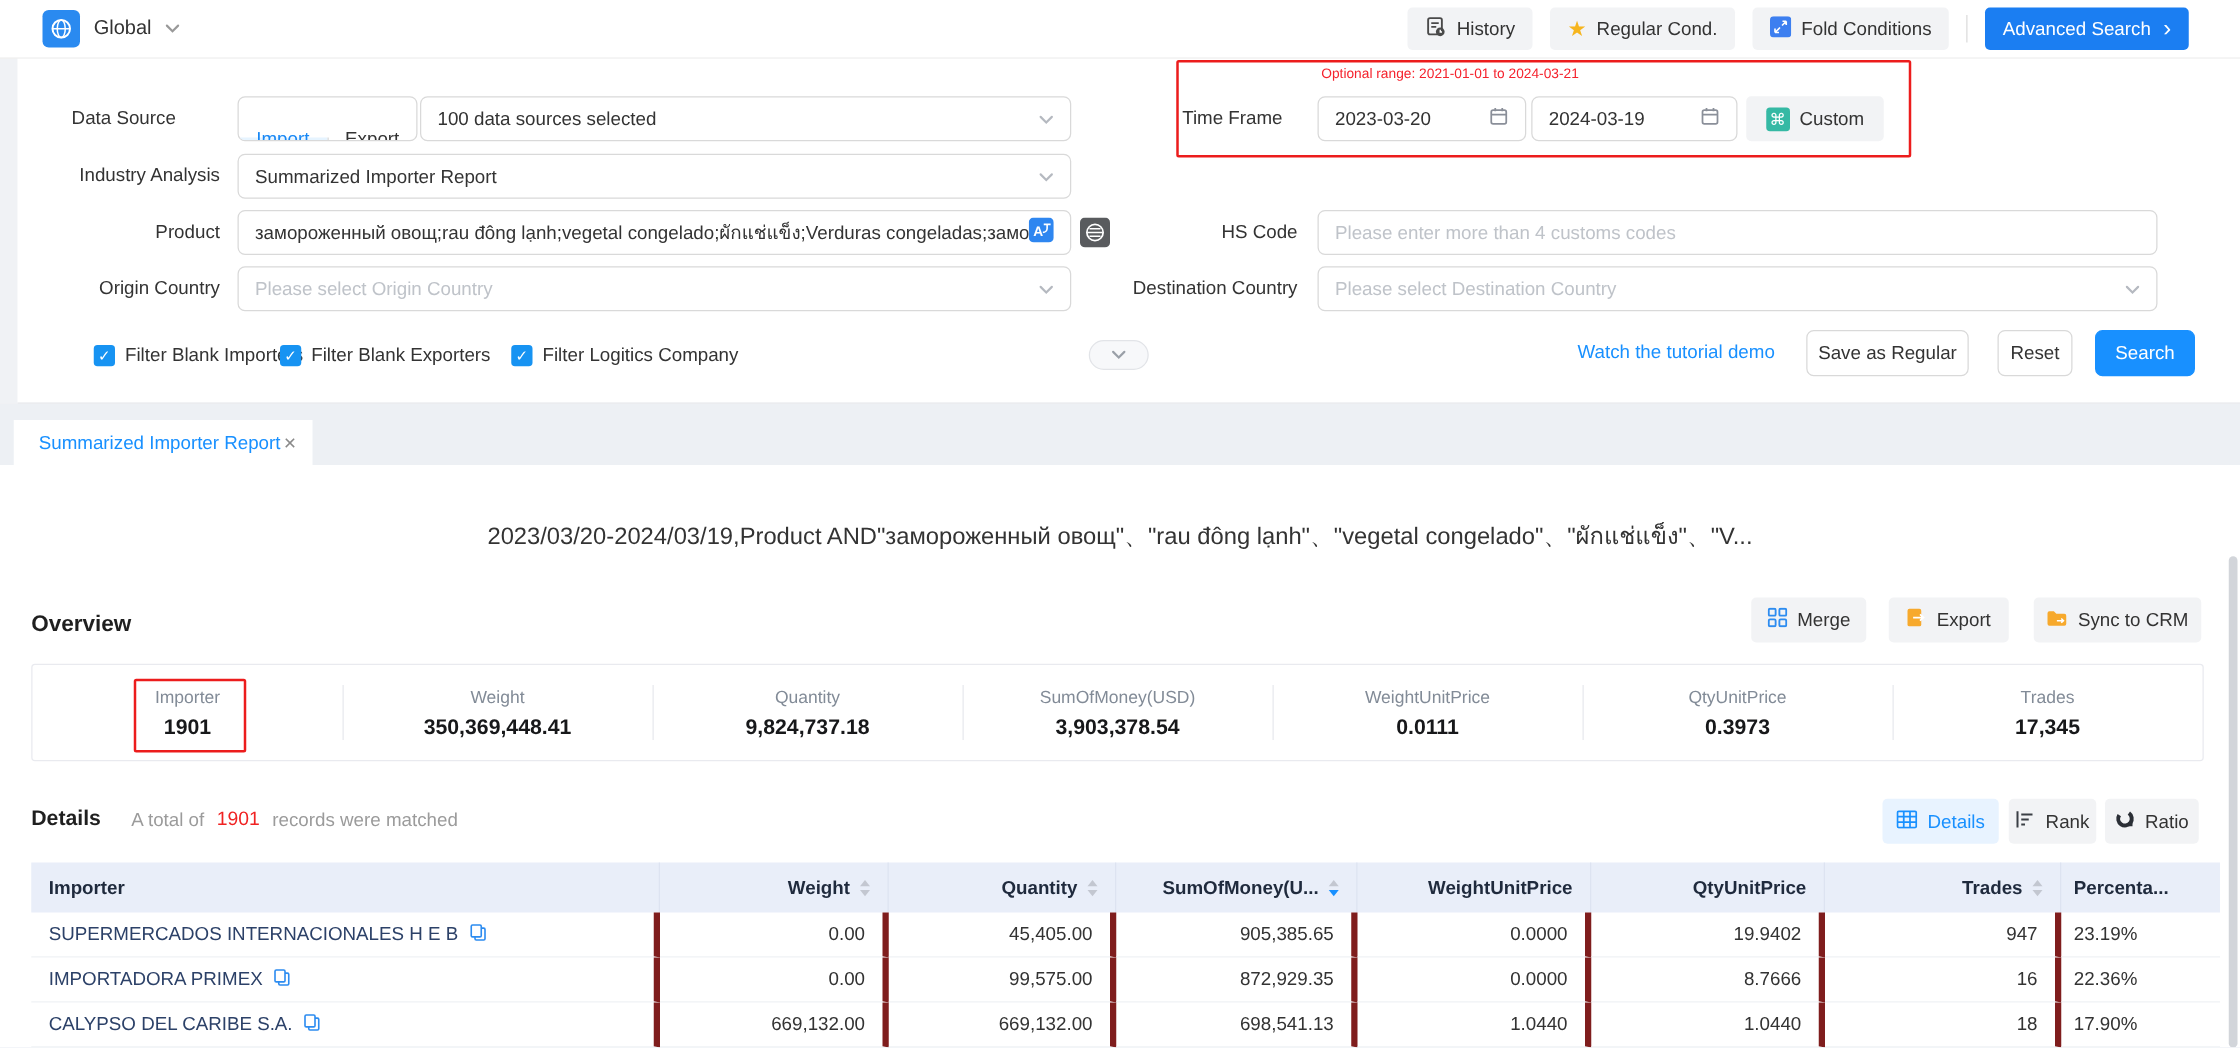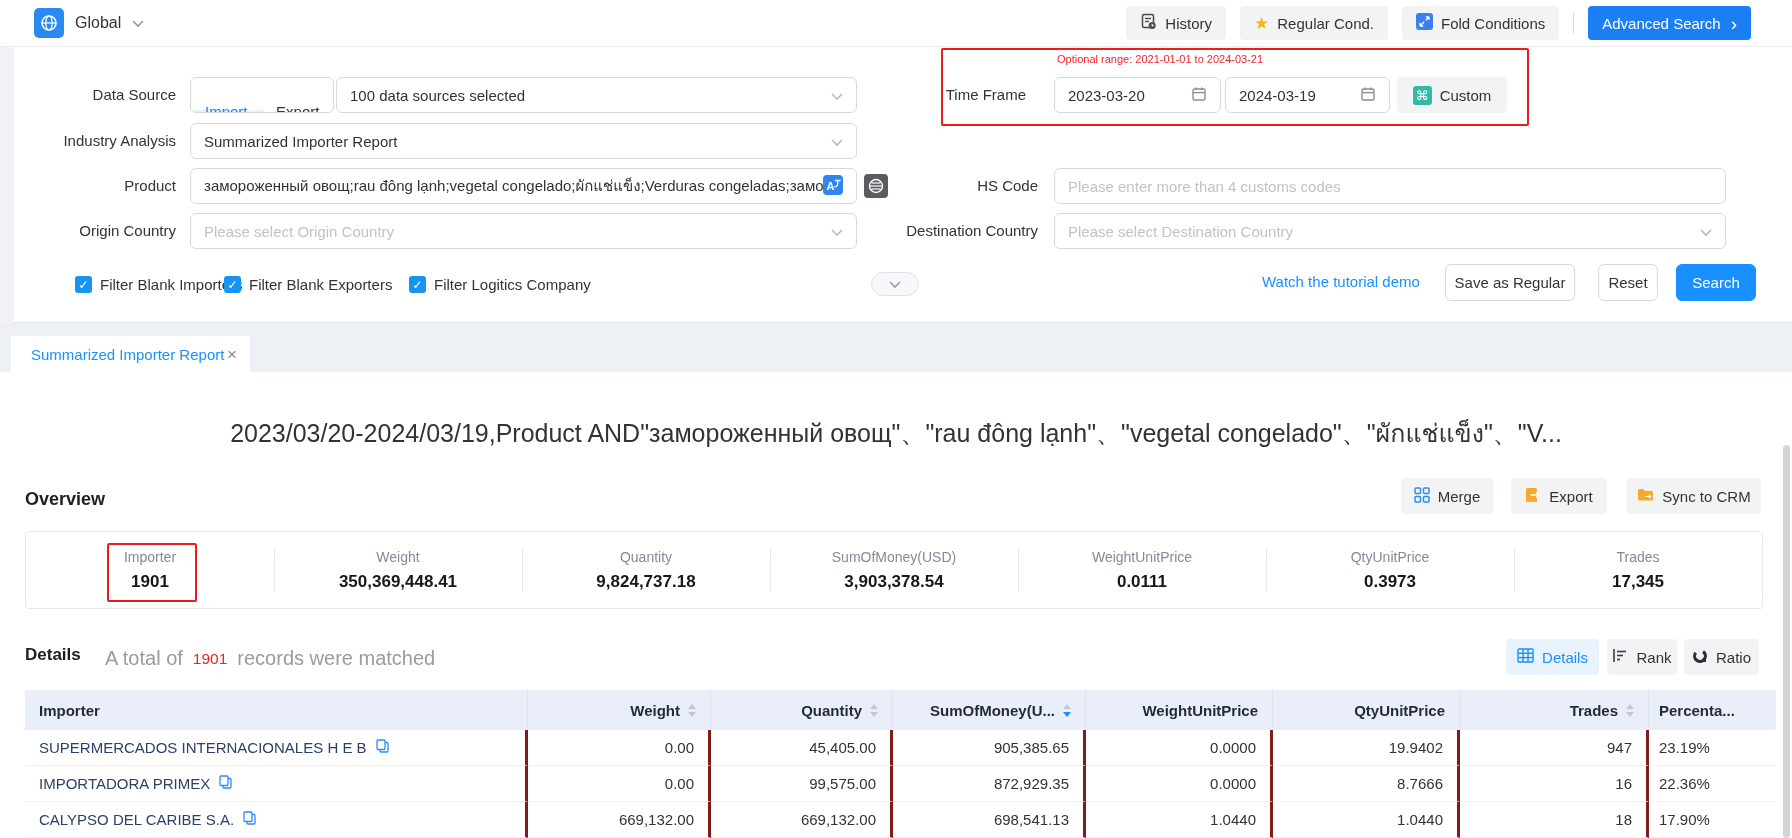--- a/index.html
+++ b/index.html
@@ -36,39 +36,39 @@
   .cbrow{display:flex;align-items:center;gap:8px;font-size:15px;color:#333;}
   .cb{width:17px;height:17px;background:#1793f2;border-radius:3px;color:#fff;font-size:12px;display:flex;align-items:center;justify-content:center;line-height:1;}
   .pill{width:46px;height:22px;background:#f7f8fa;border:1px solid #e2e4e8;border-radius:12px;display:flex;align-items:center;justify-content:center;cursor:pointer;}
   .link{color:#1890ff;font-size:15px;cursor:pointer;white-space:nowrap;}
   .btn{height:35px;border:1px solid #d9d9d9;border-radius:6px;background:#fff;display:flex;align-items:center;justify-content:center;font-size:15px;color:#333;cursor:pointer;}
   .btn.primary{background:#1890ff;border-color:#1890ff;color:#fff;}
   
   .tab{left:11px;top:336px;width:239px;height:36px;background:#fff;display:flex;align-items:center;justify-content:space-between;padding:0 13px 0 20px;box-sizing:border-box;font-size:15px;color:#1890ff;cursor:pointer;}
   .tabx{color:#8a8a8a;font-size:17px;line-height:1;cursor:pointer;}
   
-  .rtitle{left:0;top:413px;width:1792px;text-align:center;font-size:25px;font-weight:500;color:#333;}
+  .rtitle{left:0;top:413px;width:1792px;text-align:center;font-size:19px;font-weight:500;color:#333;}
   .h2{font-size:18px;font-weight:700;color:#1f1f1f;}
   .stats{left:25px;top:531px;width:1736px;height:76px;border:1px solid #e9eaef;border-radius:3px;display:flex;background:#fff;}
   .stat{flex:1;position:relative;display:flex;flex-direction:column;align-items:center;justify-content:center;gap:7px;}
   .stat + .stat::before{content:"";position:absolute;left:0;top:16px;bottom:16px;width:1px;background:#e8e9ee;}
   .stat .sl{font-size:14px;color:#828b97;}
   .stat .sv{font-size:17px;font-weight:700;color:#17181a;}
-  .muted{color:#9b9b9b;font-size:20px;}
+  .muted{color:#9b9b9b;font-size:15px;}
   .red{color:#f02222;}
   .view{height:36px;border-radius:4px;background:#f2f3f5;display:flex;align-items:center;justify-content:center;gap:8px;font-size:15px;color:#333;cursor:pointer;}
   .view.on{background:#e8f3ff;color:#1890ff;}
   
   .tgrid{display:grid;grid-template-columns:503px 183px 182px 193px 187px 187px 189px 127px;}
   .thead{background:#e9eef9;height:40px;}
   .th{display:flex;align-items:center;font-weight:700;font-size:15px;color:#1f2a3d;padding:0 14px;border-right:1px solid #dde3f1;box-sizing:border-box;}
   .th:last-child{border-right:none;padding:0 6px 0 10px;}
   .th.num{justify-content:flex-end;}
   .tr{height:36px;}
-  .td{display:flex;align-items:center;font-size:15px;color:#333;padding:0 14px;border-right:3px solid #7f1d1d;border-bottom:1px solid #f0f2f5;box-sizing:border-box;overflow:hidden;white-space:nowrap;}
+  .td{display:flex;align-items:center;font-size:15px;color:#333;padding:0 14px;border-right:5px solid #7f1d1d;border-bottom:1px solid #f0f2f5;box-sizing:border-box;overflow:hidden;white-space:nowrap;}
   .td:last-child{border-right:none;padding:0 6px 0 10px;}
   .td.num{justify-content:flex-end;}
   .td.name{color:#2c4168;gap:9px;}
   .sort{display:inline-flex;flex-direction:column;gap:3px;margin-left:8px;}
   .sort i{width:0;height:0;border-left:4.5px solid transparent;border-right:4.5px solid transparent;display:block;}
   .sort .up{border-bottom:5px solid #c3c7d1;}
   .sort .down{border-top:5px solid #c3c7d1;}
   .sort .down.active{border-top-color:#1890ff;}
   .thumb{right:2px;top:445px;width:7px;height:393px;background:#d2d5da;border-radius:4px;}
 </style>
@@ -119,21 +119,21 @@
           </svg></span>
       <span>Fold Conditions</span>
     </div>
     <div class="vdiv"></div>
     <div class="tbtn primary">
       <span>Advanced Search</span>
       <span class="chev-r">›</span>
     </div>
   </div>
 
-  <div class="abs lbl" style="left:0;top:77px;">Data Source</div>
+  <div class="abs lbl" style="left:11px;top:77px;text-align:center;">Data Source</div>
   <div class="abs seg" style="left:190px;top:77px;width:142px;">
     <div class="on">Import</div>
     <div class="off">Export</div>
   </div>
   <div class="abs ctl" style="left:336px;top:77px;width:493px;justify-content:flex-end;">
     <span class="grow">100 data sources selected</span>
     <span><svg width="12" height="8" viewBox="0 0 12 8">
           <polyline points="1.5,1.5 6,6 10.5,1.5" fill="none" stroke="#b5b9c0" stroke-width="1.7" stroke-linecap="round"></polyline>
         </svg></span>
   </div>

